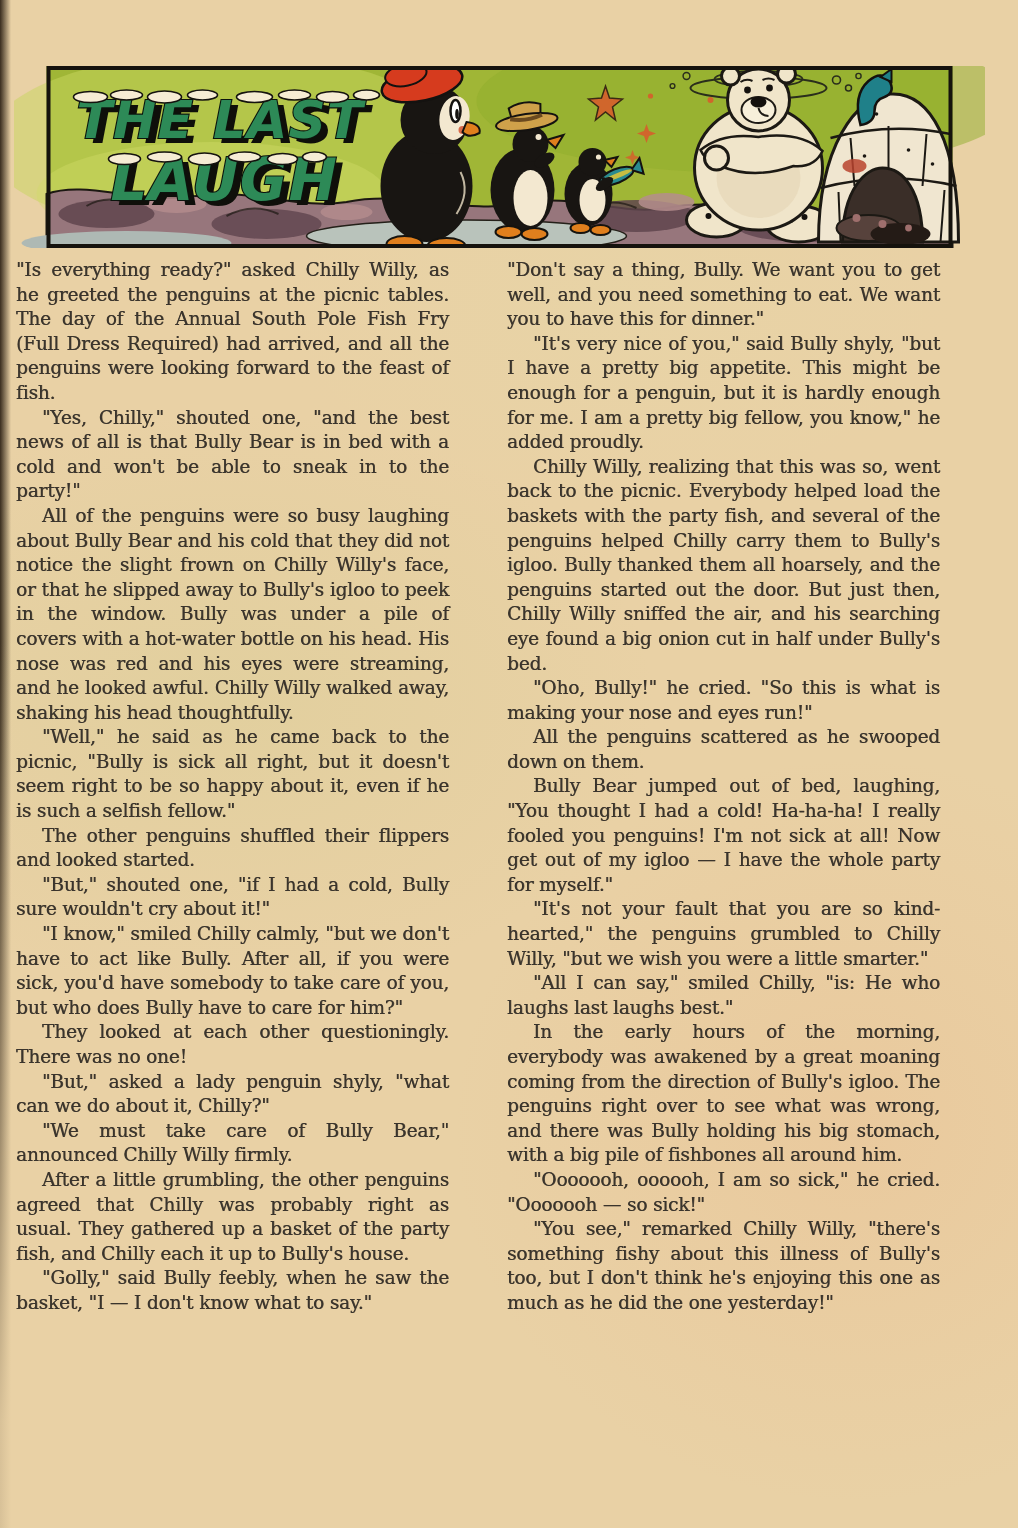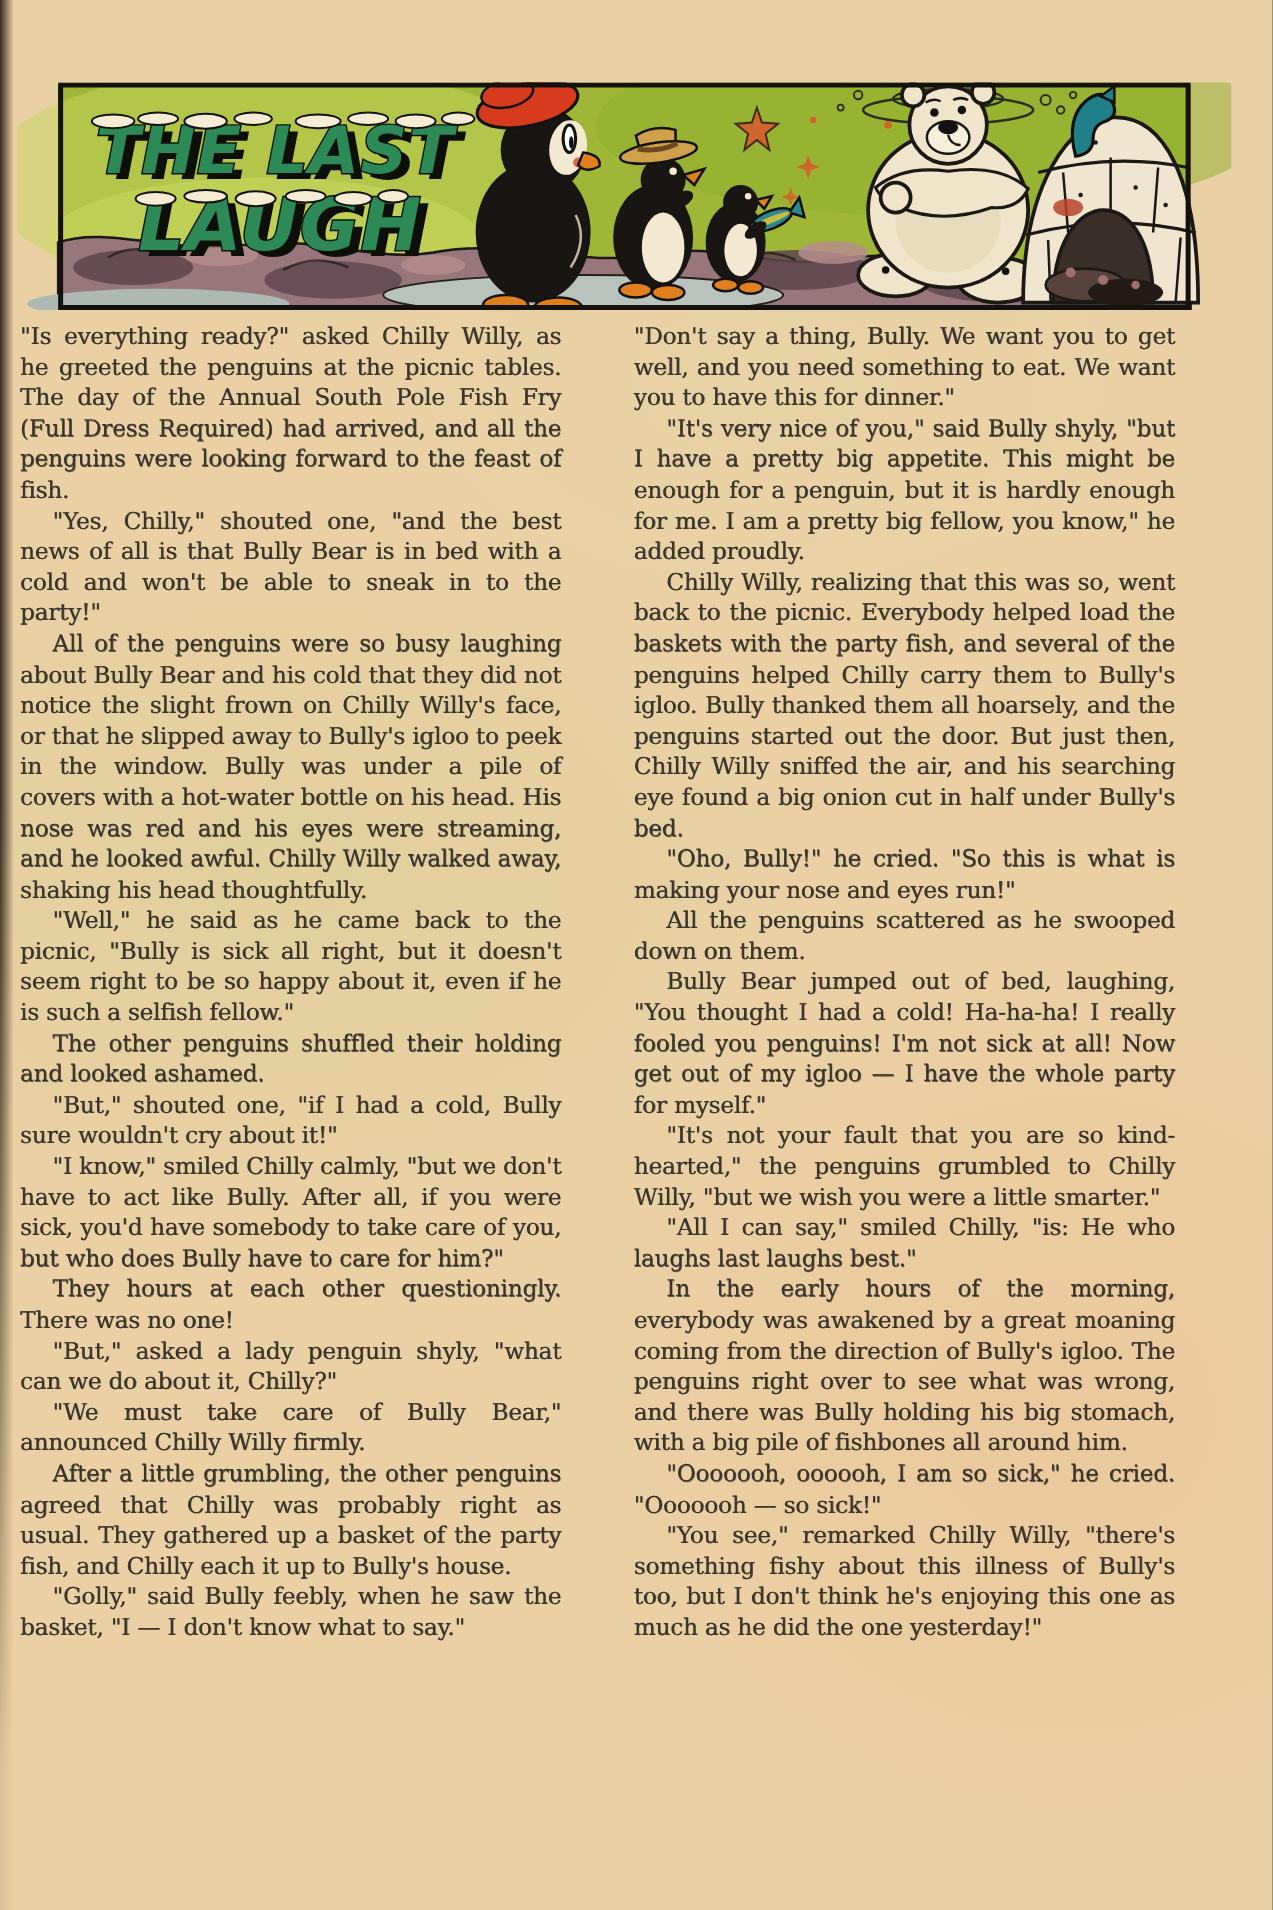--- a/index.html
+++ b/index.html
@@ -220,24 +220,24 @@
       <rect x="2" y="2" width="902" height="178" fill="none" stroke="#15120d" stroke-width="4"></rect>
     </svg>
   </div>
 
   <div class="story">
     <div class="col">
       <p class="first">"Is everything ready?" asked Chilly Willy, as he greeted the penguins at the picnic tables. The day of the Annual South Pole Fish Fry (Full Dress Required) had arrived, and all the penguins were looking forward to the feast of fish.</p>
       <p>"Yes, Chilly," shouted one, "and the best news of all is that Bully Bear is in bed with a cold and won't be able to sneak in to the party!"</p>
       <p>All of the penguins were so busy laughing about Bully Bear and his cold that they did not notice the slight frown on Chilly Willy's face, or that he slipped away to Bully's igloo to peek in the window. Bully was under a pile of covers with a hot-water bottle on his head. His nose was red and his eyes were streaming, and he looked awful. Chilly Willy walked away, shaking his head thoughtfully.</p>
       <p>"Well," he said as he came back to the picnic, "Bully is sick all right, but it doesn't seem right to be so happy about it, even if he is such a selfish fellow."</p>
-      <p>The other penguins shuffled their holding and looked ashamed.</p>
+      <p>The other penguins shuffled their flippers and looked started.</p>
       <p>"But," shouted one, "if I had a cold, Bully sure wouldn't cry about it!"</p>
       <p>"I know," smiled Chilly calmly, "but we don't have to act like Bully. After all, if you were sick, you'd have somebody to take care of you, but who does Bully have to care for him?"</p>
-      <p>They hours at each other questioningly. There was no one!</p>
+      <p>They looked at each other questioningly. There was no one!</p>
       <p>"But," asked a lady penguin shyly, "what can we do about it, Chilly?"</p>
       <p>"We must take care of Bully Bear," announced Chilly Willy firmly.</p>
       <p>After a little grumbling, the other penguins agreed that Chilly was probably right as usual. They gathered up a basket of the party fish, and Chilly each it up to Bully's house.</p>
       <p>"Golly," said Bully feebly, when he saw the basket, "I — I don't know what to say."</p>
     </div>
     <div class="col">
       <p class="first">"Don't say a thing, Bully. We want you to get well, and you need something to eat. We want you to have this for dinner."</p>
       <p>"It's very nice of you," said Bully shyly, "but I have a pretty big appetite. This might be enough for a penguin, but it is hardly enough for me. I am a pretty big fellow, you know," he added proudly.</p>
       <p>Chilly Willy, realizing that this was so, went back to the picnic. Everybody helped load the baskets with the party fish, and several of the penguins helped Chilly carry them to Bully's igloo. Bully thanked them all hoarsely, and the penguins started out the door. But just then, Chilly Willy sniffed the air, and his searching eye found a big onion cut in half under Bully's bed.</p>
       <p>"Oho, Bully!" he cried. "So this is what is making your nose and eyes run!"</p>

